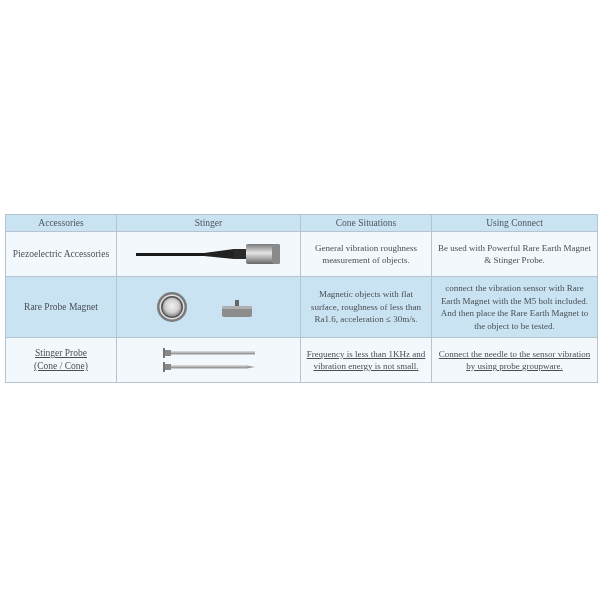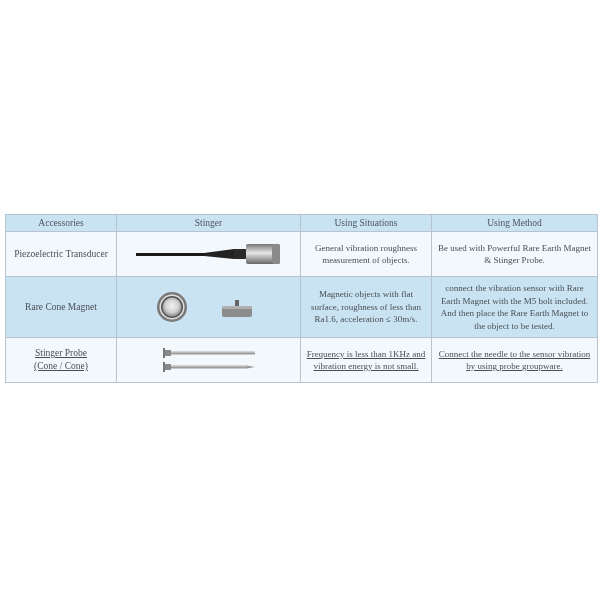--- a/index.html
+++ b/index.html
@@ -24,48 +24,48 @@
   <colgroup>
     <col style="width:111px">
       <col style="width:184px">
       <col style="width:131px">
       <col style="width:166px">
   </colgroup>
   <thead>
     <tr>
       <th>Accessories</th>
       <th>Stinger</th>
-      <th>Using Situations</th>
-      <th>Using Method</th>
+      <th>Cone Situations</th>
+      <th>Using Connect</th>
     </tr>
   </thead>
   <tbody>
     <tr class="r1">
-      <td class="acc">Piezoelectric Transducer</td>
+      <td class="acc">Piezoelectric Accessories</td>
       <td class="diag">
         <svg width="150" height="26" viewBox="0 0 150 26">
           <rect x="2" y="12" width="70" height="3" fill="#1a1a1a"></rect>
           <polygon points="70,12 100,8 100,18 70,15" fill="#222"></polygon>
           <rect x="100" y="8" width="12" height="10" fill="#2a2a2a"></rect>
           <defs>
               <linearGradient id="mg" x1="0" y1="0" x2="0" y2="1">
                 <stop offset="0" stop-color="#777"></stop>
                 <stop offset="0.45" stop-color="#e6e6e6"></stop>
                 <stop offset="1" stop-color="#666"></stop>
               </linearGradient>
             </defs>
           <rect x="112" y="3" width="34" height="20" rx="2" fill="url(#mg)"></rect>
           <rect x="138" y="3" width="8" height="20" rx="2" fill="#8a8a8a"></rect>
         </svg>
       </td>
       <td class="cell">General vibration roughness measurement of  objects.</td>
       <td class="cell">Be used with Powerful Rare Earth Magnet &amp; Stinger Probe.</td>
     </tr>
     <tr class="r2">
-      <td class="acc">Rare Cone Magnet</td>
+      <td class="acc">Rare Probe Magnet</td>
       <td class="diag">
         <svg width="110" height="36" viewBox="0 0 110 36">
           <defs>
               <radialGradient id="rg" cx="0.5" cy="0.45" r="0.5">
                 <stop offset="0" stop-color="#f2f2f2"></stop>
                 <stop offset="0.7" stop-color="#d0d0d0"></stop>
                 <stop offset="1" stop-color="#999"></stop>
               </radialGradient>
             </defs>
           <circle cx="18" cy="18" r="15" fill="#7a7a7a"></circle>

